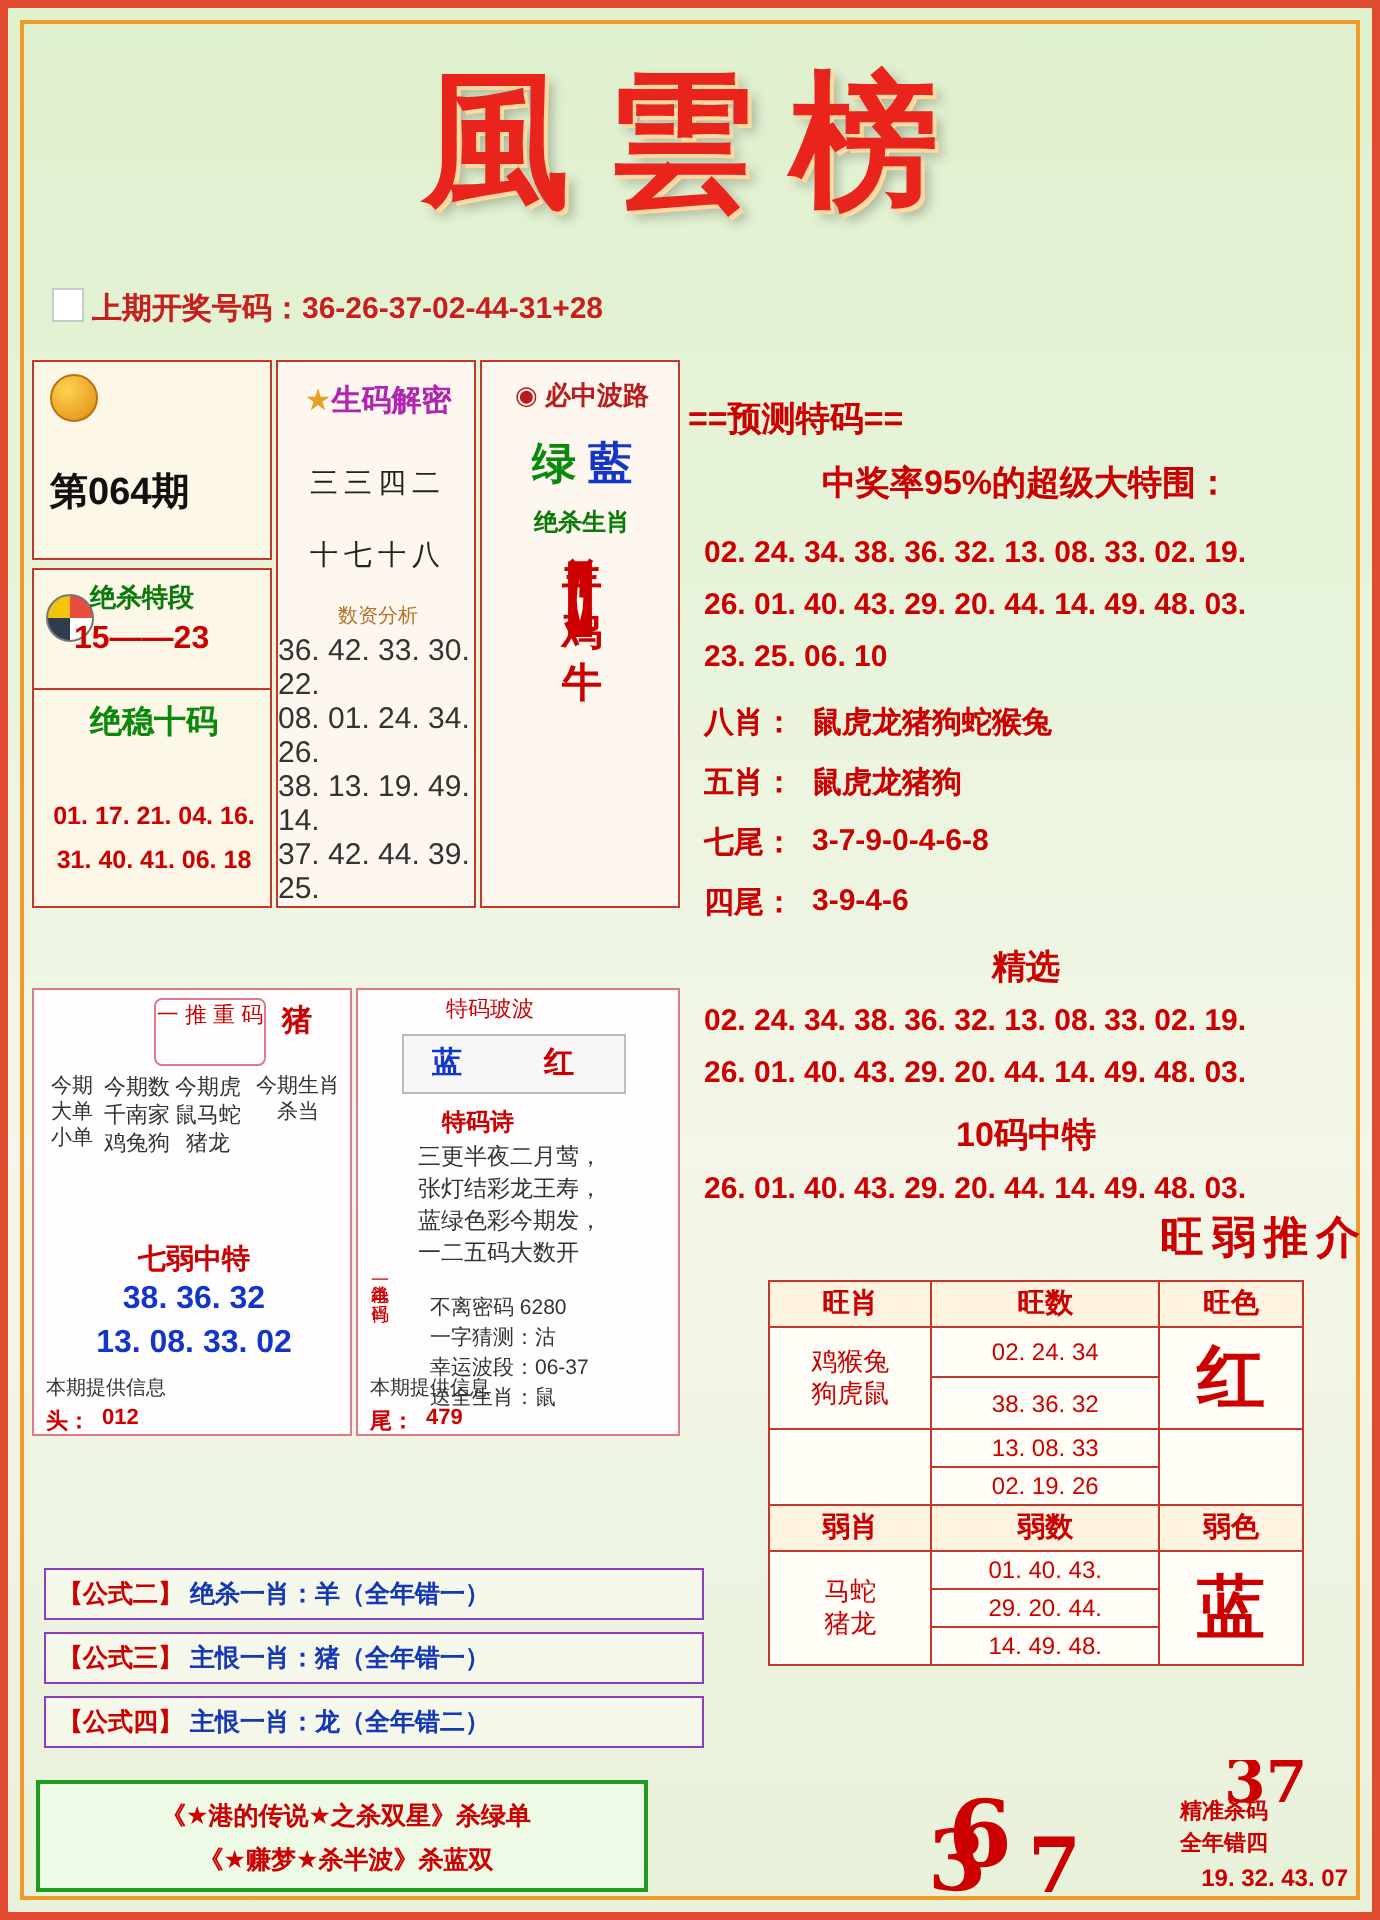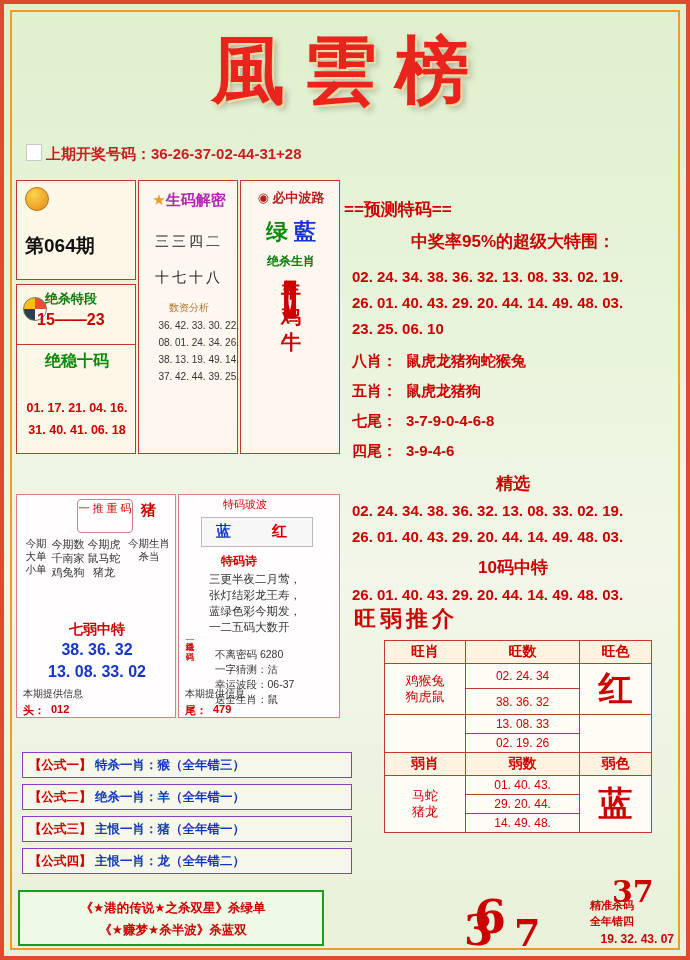--- a/index.html
+++ b/index.html
@@ -49,21 +49,21 @@
      background:conic-gradient(#e74c3c 0 25%,#fff 0 50%,#2c3e50 0 75%,#f1c40f 0 100%);border:1px solid #777;}
   #tenCode{left:12px;top:340px;width:120px;height:110px;border:1px solid #c0392b;background:#fdf7e8;}
   #tenCode .hd{position:absolute;left:0;top:6px;width:120px;text-align:center;font-size:16px;font-weight:bold;color:#0a8a0a;}
   #tenCode .ln{position:absolute;left:0;width:120px;text-align:center;font-size:12.5px;color:#c00;font-weight:bold;}
   
   #midTop{left:134px;top:176px;width:100px;height:274px;border:1px solid #c0392b;background:#fdf7ef;}
   #midTop .t1{position:absolute;left:0;top:10px;width:100px;text-align:center;font-size:15px;font-weight:bold;color:#b026b0;}
   #midTop .t2{position:absolute;left:0;top:52px;width:100px;text-align:center;font-size:14px;color:#222;letter-spacing:3px;}
   #midTop .t3{position:absolute;left:0;top:88px;width:100px;text-align:center;font-size:14px;color:#222;letter-spacing:3px;}
   #midTop .t4{position:absolute;left:0;top:120px;width:100px;text-align:center;font-size:10px;color:#b3742a;}
-  #midTop .data{position:absolute;left:0;top:136px;width:100px;text-align:right;font-size:10px;color:#333;line-height:17px;}
+  #midTop .data{position:absolute;left:0;top:136px;width:100px;text-align:left;font-size:15px;color:#333;line-height:17px;}
   .star{color:#e8a020;}
   
   #shengxiao{left:236px;top:176px;width:100px;height:274px;border:1px solid #c0392b;background:#fdf7ef;}
   #shengxiao .hd{position:absolute;left:0;top:8px;width:100px;text-align:center;font-size:13px;font-weight:bold;color:#b91c1c;}
   #shengxiao .g1{position:absolute;left:0;top:36px;width:100px;text-align:center;font-size:22px;font-weight:bold;}
   #shengxiao .kill{position:absolute;left:0;top:72px;width:100px;text-align:center;font-size:12px;font-weight:bold;color:#0a7a0a;}
   #shengxiao .zodiac{position:absolute;left:0;top:96px;width:100px;text-align:center;font-size:20px;font-weight:bold;color:#c00;line-height:26px;}
   .brk{position:absolute;top:92px;font-size:40px;color:#c00;}
   
   #forecast{left:340px;top:176px;width:338px;height:420px;}
@@ -76,21 +76,21 @@
   #panelB{left:174px;top:490px;width:162px;height:224px;border:1px solid #e07a8a;background:#fffdfd;}
   
   .formula{position:absolute;left:18px;width:330px;height:26px;border:1px solid #8a3fc0;background:#f4f7ea;box-sizing:border-box;}
   .formula .txt{position:absolute;left:6px;top:4px;font-size:12.5px;color:#1538b5;font-weight:bold;}
   .formula .txt b{color:#c00;}
   
   #bottomGreen{left:14px;top:886px;width:306px;height:56px;border:2px solid #1f9c1f;background:#eef9e6;}
   #bottomGreen div{position:absolute;left:0;width:306px;text-align:center;font-size:12.5px;color:#c00;font-weight:bold;}
   
   #wangruo{left:350px;top:600px;width:330px;height:280px;}
-  #wangruo .hd{position:absolute;left:0;top:0;width:330px;text-align:left;font-size:22px;font-weight:bold;color:#c00;letter-spacing:4px;}
+  #wangruo .hd{position:absolute;left:0;top:0;width:330px;text-align:right;font-size:22px;font-weight:bold;color:#c00;letter-spacing:4px;}
   table.wr{position:absolute;left:30px;top:36px;border-collapse:collapse;width:268px;padding-left:42px;}
   table.wr td{border:1px solid #c0392b;text-align:center;font-size:12px;color:#c00;padding:2px;background:#fffdf6;}
   table.wr td.h{font-size:14px;font-weight:bold;background:#fdf3e0;}
   table.wr td.big{font-size:34px;font-weight:bold;}
   .blue{color:#1436c8;}
   
   #carArea{position:absolute;left:350px;top:876px;width:330px;height:80px;overflow:hidden;}
   #carArea .bignum{position:absolute;font-family:"DejaVu Serif",serif;font-weight:bold;}
   .footnote{position:absolute;right:12px;bottom:10px;font-size:12px;color:#c00;font-weight:bold;}
   .vtext{writing-mode:vertical-rl;text-orientation:upright;}
@@ -178,21 +178,21 @@
     <div class="fl" style="top:322px">02. 24. 34. 38. 36. 32. 13. 08. 33. 02. 19.</div>
     <div class="fl" style="top:348px">26. 01. 40. 43. 29. 20. 44. 14. 49. 48. 03.</div>
     <div class="sec2" style="top:376px">10码中特</div>
     <div class="fl" style="top:406px">26. 01. 40. 43. 29. 20. 44. 14. 49. 48. 03.</div>
   </div>
 
   <div class="box" id="panelA">
     <div style="position:absolute;left:60px;top:4px;width:56px;height:34px;border:1px solid #e07a8a;border-radius:4px;text-align:center;font-size:11px;color:#c00;line-height:12px;padding-top:2px;box-sizing:border-box;">一 推 重 码</div>
     <div style="position:absolute;left:124px;top:6px;font-size:15px;font-weight:bold;color:#c00;">猪</div>
     <div style="position:absolute;left:6px;top:42px;width:26px;font-size:10.5px;color:#333;line-height:13px;text-align:center;">今期大单小单</div>
-    <div style="position:absolute;left:34px;top:42px;width:34px;font-size:11px;color:#333;line-height:14px;text-align:center;">今期数千南家鸡兔狗</div>
+    <div style="position:absolute;left:34px;top:42px;width:34px;font-size:11px;color:#333;line-height:14px;text-align:right;">今期数千南家鸡兔狗</div>
     <div style="position:absolute;left:70px;top:42px;width:34px;font-size:11px;color:#333;line-height:14px;text-align:center;">今期虎鼠马蛇猪龙</div>
     <div style="position:absolute;left:110px;top:42px;width:44px;font-size:10.5px;color:#333;line-height:13px;text-align:center;">今期生肖杀当</div>
     <div style="position:absolute;left:0;top:126px;width:160px;text-align:center;font-size:14px;font-weight:bold;color:#c00;">七弱中特</div>
     <div style="position:absolute;left:0;top:146px;width:160px;text-align:center;font-size:16px;font-weight:bold;color:#1436c8;">38. 36. 32</div>
     <div style="position:absolute;left:0;top:168px;width:160px;text-align:center;font-size:16px;font-weight:bold;color:#1436c8;">13. 08. 33. 02</div>
     <div style="position:absolute;left:6px;top:192px;font-size:10px;color:#333;">本期提供信息</div>
     <div style="position:absolute;left:6px;top:208px;font-size:11px;color:#c00;font-weight:bold;">头：</div>
     <div style="position:absolute;left:34px;top:208px;font-size:11px;color:#c00;font-weight:bold;">012</div>
   </div>
 
@@ -214,26 +214,20 @@
       <div>一字猜测：沽</div>
       <div>幸运波段：06-37</div>
       <div>送全生肖：鼠</div>
     </div>
     <div class="vtext" style="position:absolute;left:4px;top:140px;font-size:9px;color:#c00;">绝杀一肖 一肖一码</div>
     <div style="position:absolute;left:6px;top:192px;font-size:10px;color:#333;">本期提供信息</div>
     <div style="position:absolute;left:6px;top:208px;font-size:11px;color:#c00;font-weight:bold;">尾：</div>
     <div style="position:absolute;left:34px;top:208px;font-size:11px;color:#c00;font-weight:bold;">479</div>
   </div>
 
-  <div class="formula" style="top:748px">
-    <div class="txt">
-      <b>【公式一】</b>
-      <span>特杀一肖：猴（全年错三）</span>
-    </div>
-  </div>
   <div class="formula" style="top:780px">
     <div class="txt">
       <b>【公式二】</b>
       <span>绝杀一肖：羊（全年错一）</span>
     </div>
   </div>
   <div class="formula" style="top:812px">
     <div class="txt">
       <b>【公式三】</b>
       <span>主恨一肖：猪（全年错一）</span>

